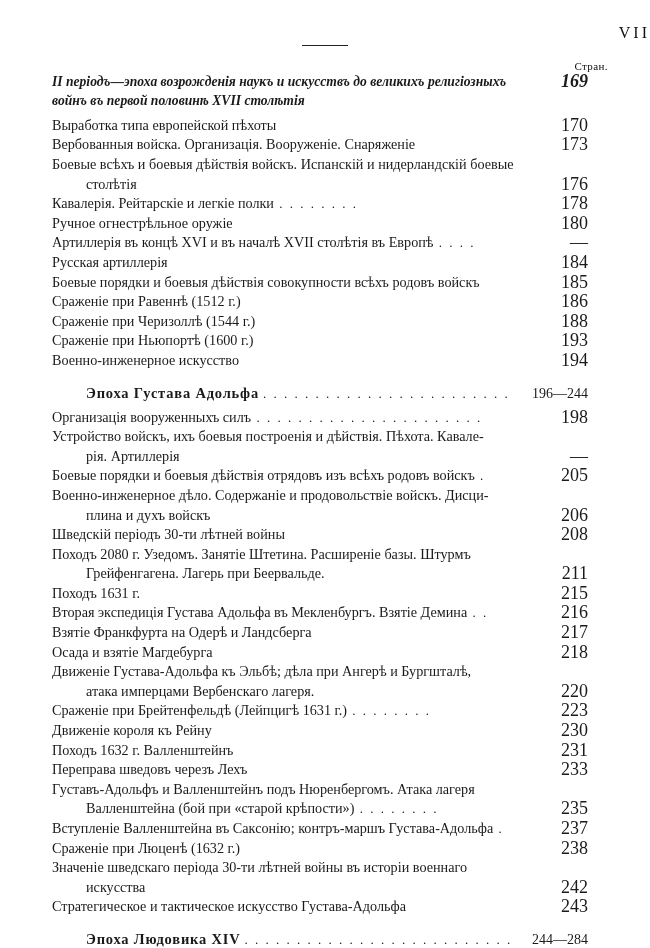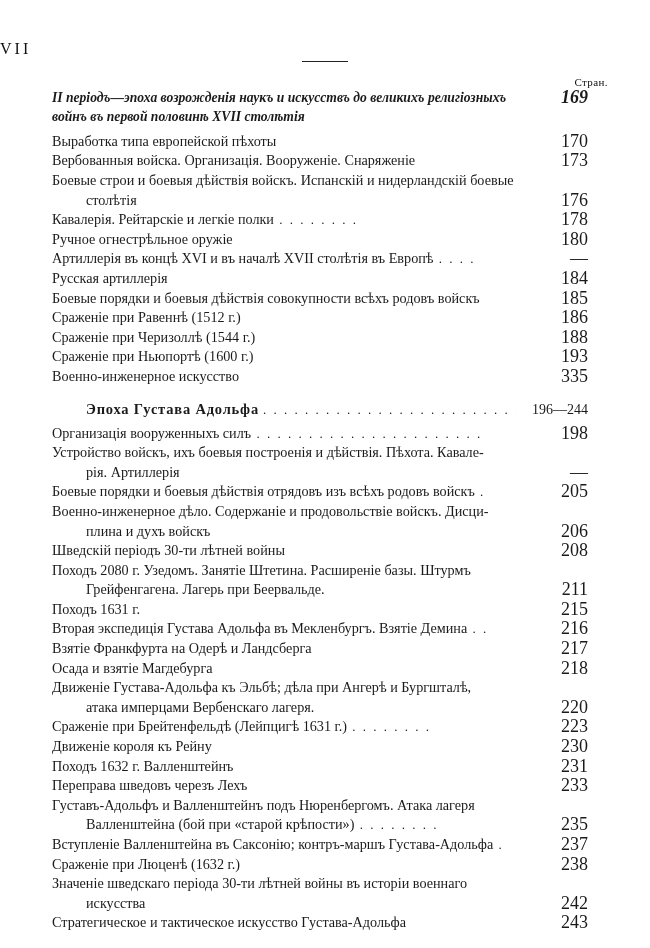--- a/index.html
+++ b/index.html
@@ -16,25 +16,25 @@
     overflow: hidden;
   }
   .page {
     position: relative;
     width: 650px;
     height: 948px;
     padding: 0;
     box-sizing: border-box;
   }
   .page-header {
-    text-align: left;
+    text-align: right;
     font-family: "Liberation Serif", serif;
     font-size: 16px;
     letter-spacing: 3px;
-    margin-top: 40px;
+    margin-top: 24px;
     color: #111;
   }
   .header-rule {
     width: 46px;
     height: 1px;
     background: #222;
     margin: 3px auto 0 auto;
   }
   .col-label {
     position: absolute;
@@ -132,21 +132,21 @@
 
     <div class="entry">
       <span class="text">Выработка типа европейской пѣхоты</span>
       <span class="page-num">170</span>
     </div>
     <div class="entry">
       <span class="text">Вербованныя войска. Организація. Вооруженіе. Снаряженіе</span>
       <span class="page-num">173</span>
     </div>
     <div class="entry">
-      <span class="text">Боевые строи и боевыя дѣйствія войскъ. Испанскій и нидерландскій боевые</span>
+      <span class="text">Боевые всѣхъ и боевыя дѣйствія войскъ. Испанскій и нидерландскій боевые</span>
       <span class="page-num"></span>
     </div>
     <div class="entry cont">
       <span class="text">столѣтія</span>
       <span class="page-num">176</span>
     </div>
     <div class="entry">
       <span class="text"><span>Кавалерія. Рейтарскіе и легкіе полки</span><span class="dots"> . . . . . . . .</span></span>
       <span class="page-num">178</span>
     </div>
@@ -173,21 +173,21 @@
     <div class="entry">
       <span class="text">Сраженіе при Черизоллѣ (1544 г.)</span>
       <span class="page-num">188</span>
     </div>
     <div class="entry">
       <span class="text">Сраженіе при Ньюпортѣ (1600 г.)</span>
       <span class="page-num">193</span>
     </div>
     <div class="entry">
       <span class="text">Военно-инженерное искусство</span>
-      <span class="page-num">335</span>
+      <span class="page-num">194</span>
     </div>
 
     <div class="section-head">
       <span class="sec-title">Эпоха Густава Адольфа</span>
       <span class="sec-dots">. . . . . . . . . . . . . . . . . . . . . . . . . . . . . . . . . .</span>
       <span class="sec-range">196—244</span>
     </div>
 
     <div class="entry">
       <span class="text"><span>Организація вооруженныхъ силъ</span><span class="dots"> . . . . . . . . . . . . . . . . . . . . . .</span></span>

